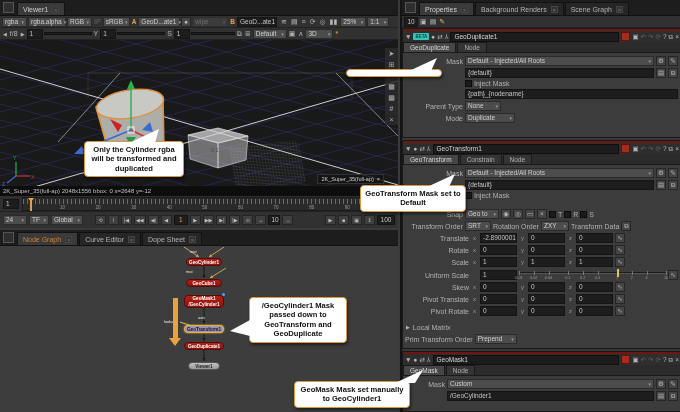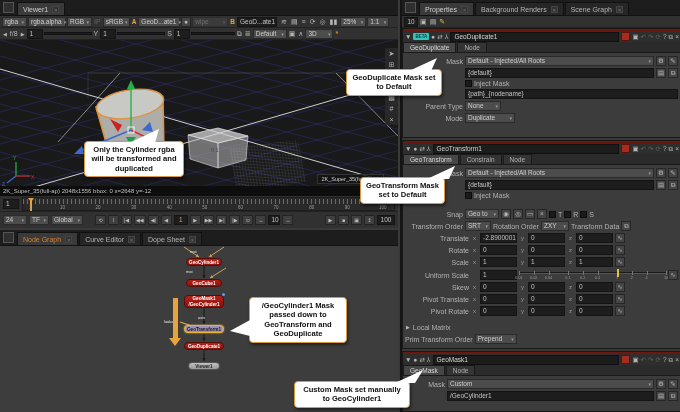--- a/index.html
+++ b/index.html
@@ -777,28 +777,27 @@
           <span class="ibtn">⧉</span>
         </div>
       </div>
     </div>
   </div>
 
   <div class="callout" style="left:346px;top:69px;width:96px">
     <svg class="ctail" style="left:62px;top:-12px" width="28" height="13">
         <polygon points="0,13 22,13 28,0" fill="#fff"></polygon>
       </svg>
-    <span>GeoDuplicate Mask set to Default</span>
   </div>
-  <div class="callout" style="left:360px;top:177px;width:85px">
+  <div class="callout" style="left:360px;top:185px;width:106px">
     <svg class="ctail" style="left:66px;top:-12px" width="28" height="13">
         <polygon points="0,13 22,13 28,0" fill="#fff"></polygon>
       </svg>
     <span>GeoTransform Mask set to Default</span>
   </div>
   <div class="callout" style="left:294px;top:381px;width:116px">
     <svg class="ctail" style="left:100px;top:-12px" width="28" height="13">
         <polygon points="0,13 20,13 28,0" fill="#fff"></polygon>
       </svg>
-    <span>Custom Mask set manually to GeoCylinder1</span>
+    <span>GeoMask Mask set manually to GeoCylinder1</span>
   </div>
 
 </div>
 
 </body></html>

